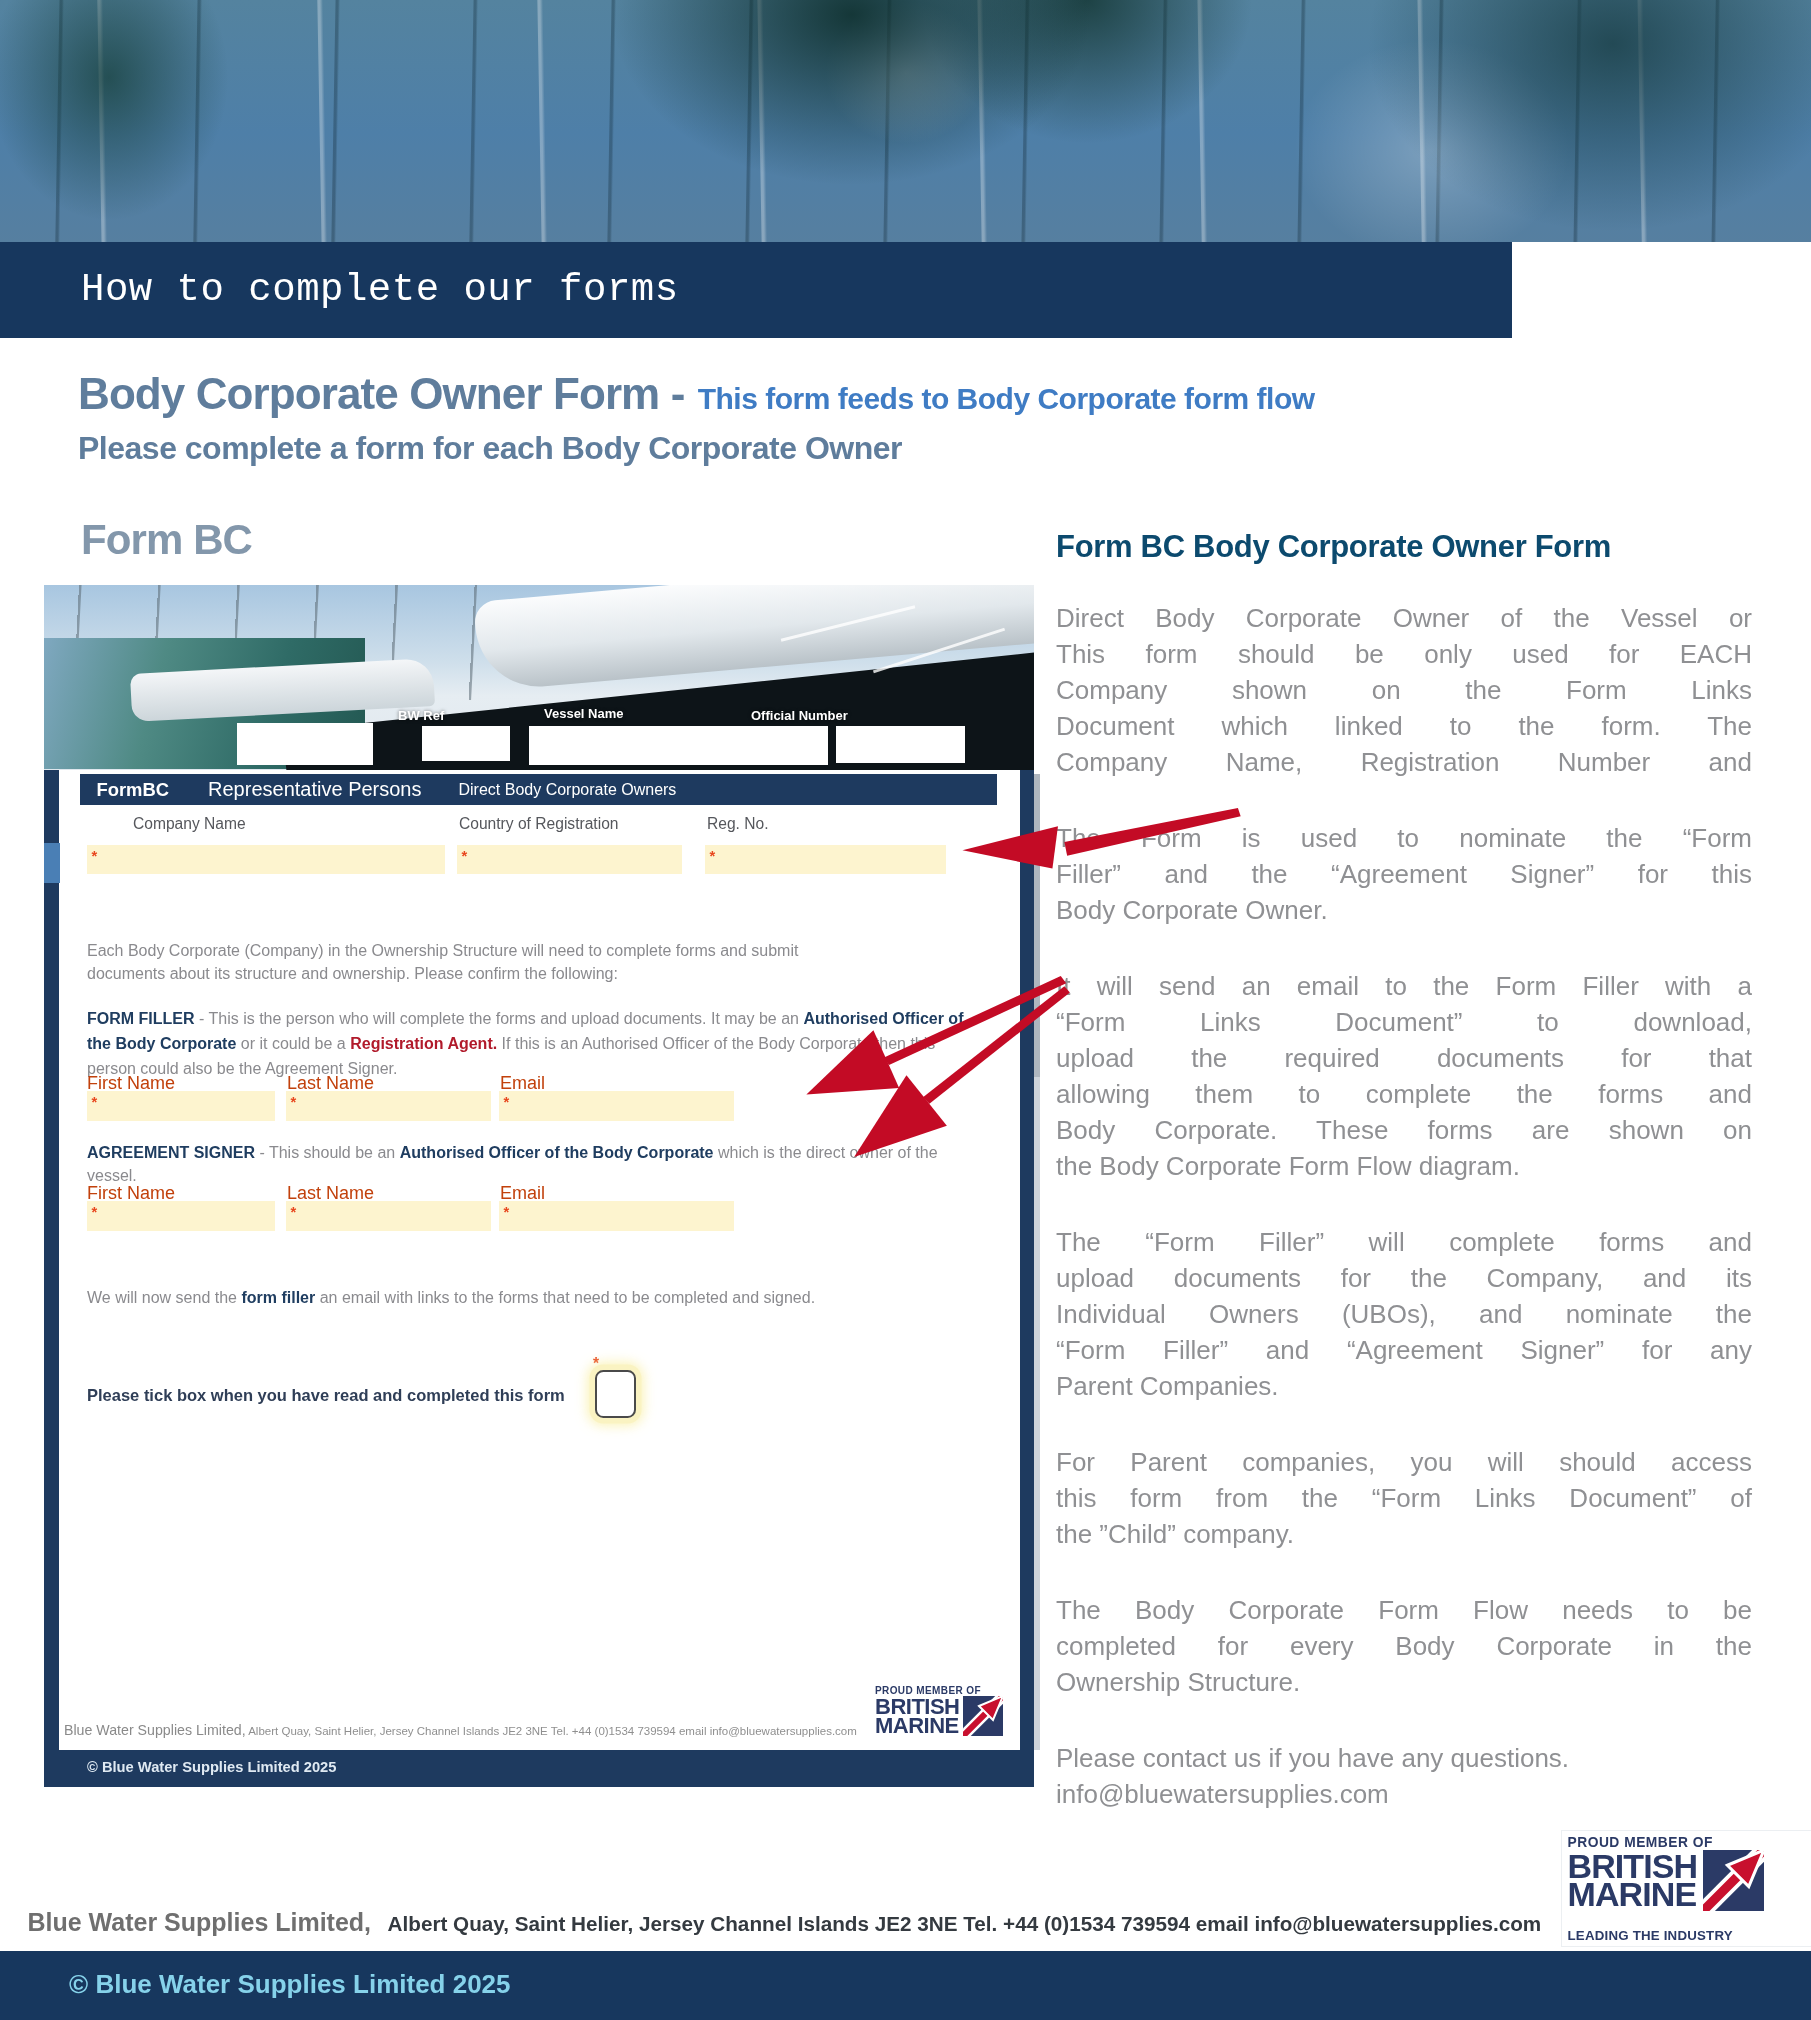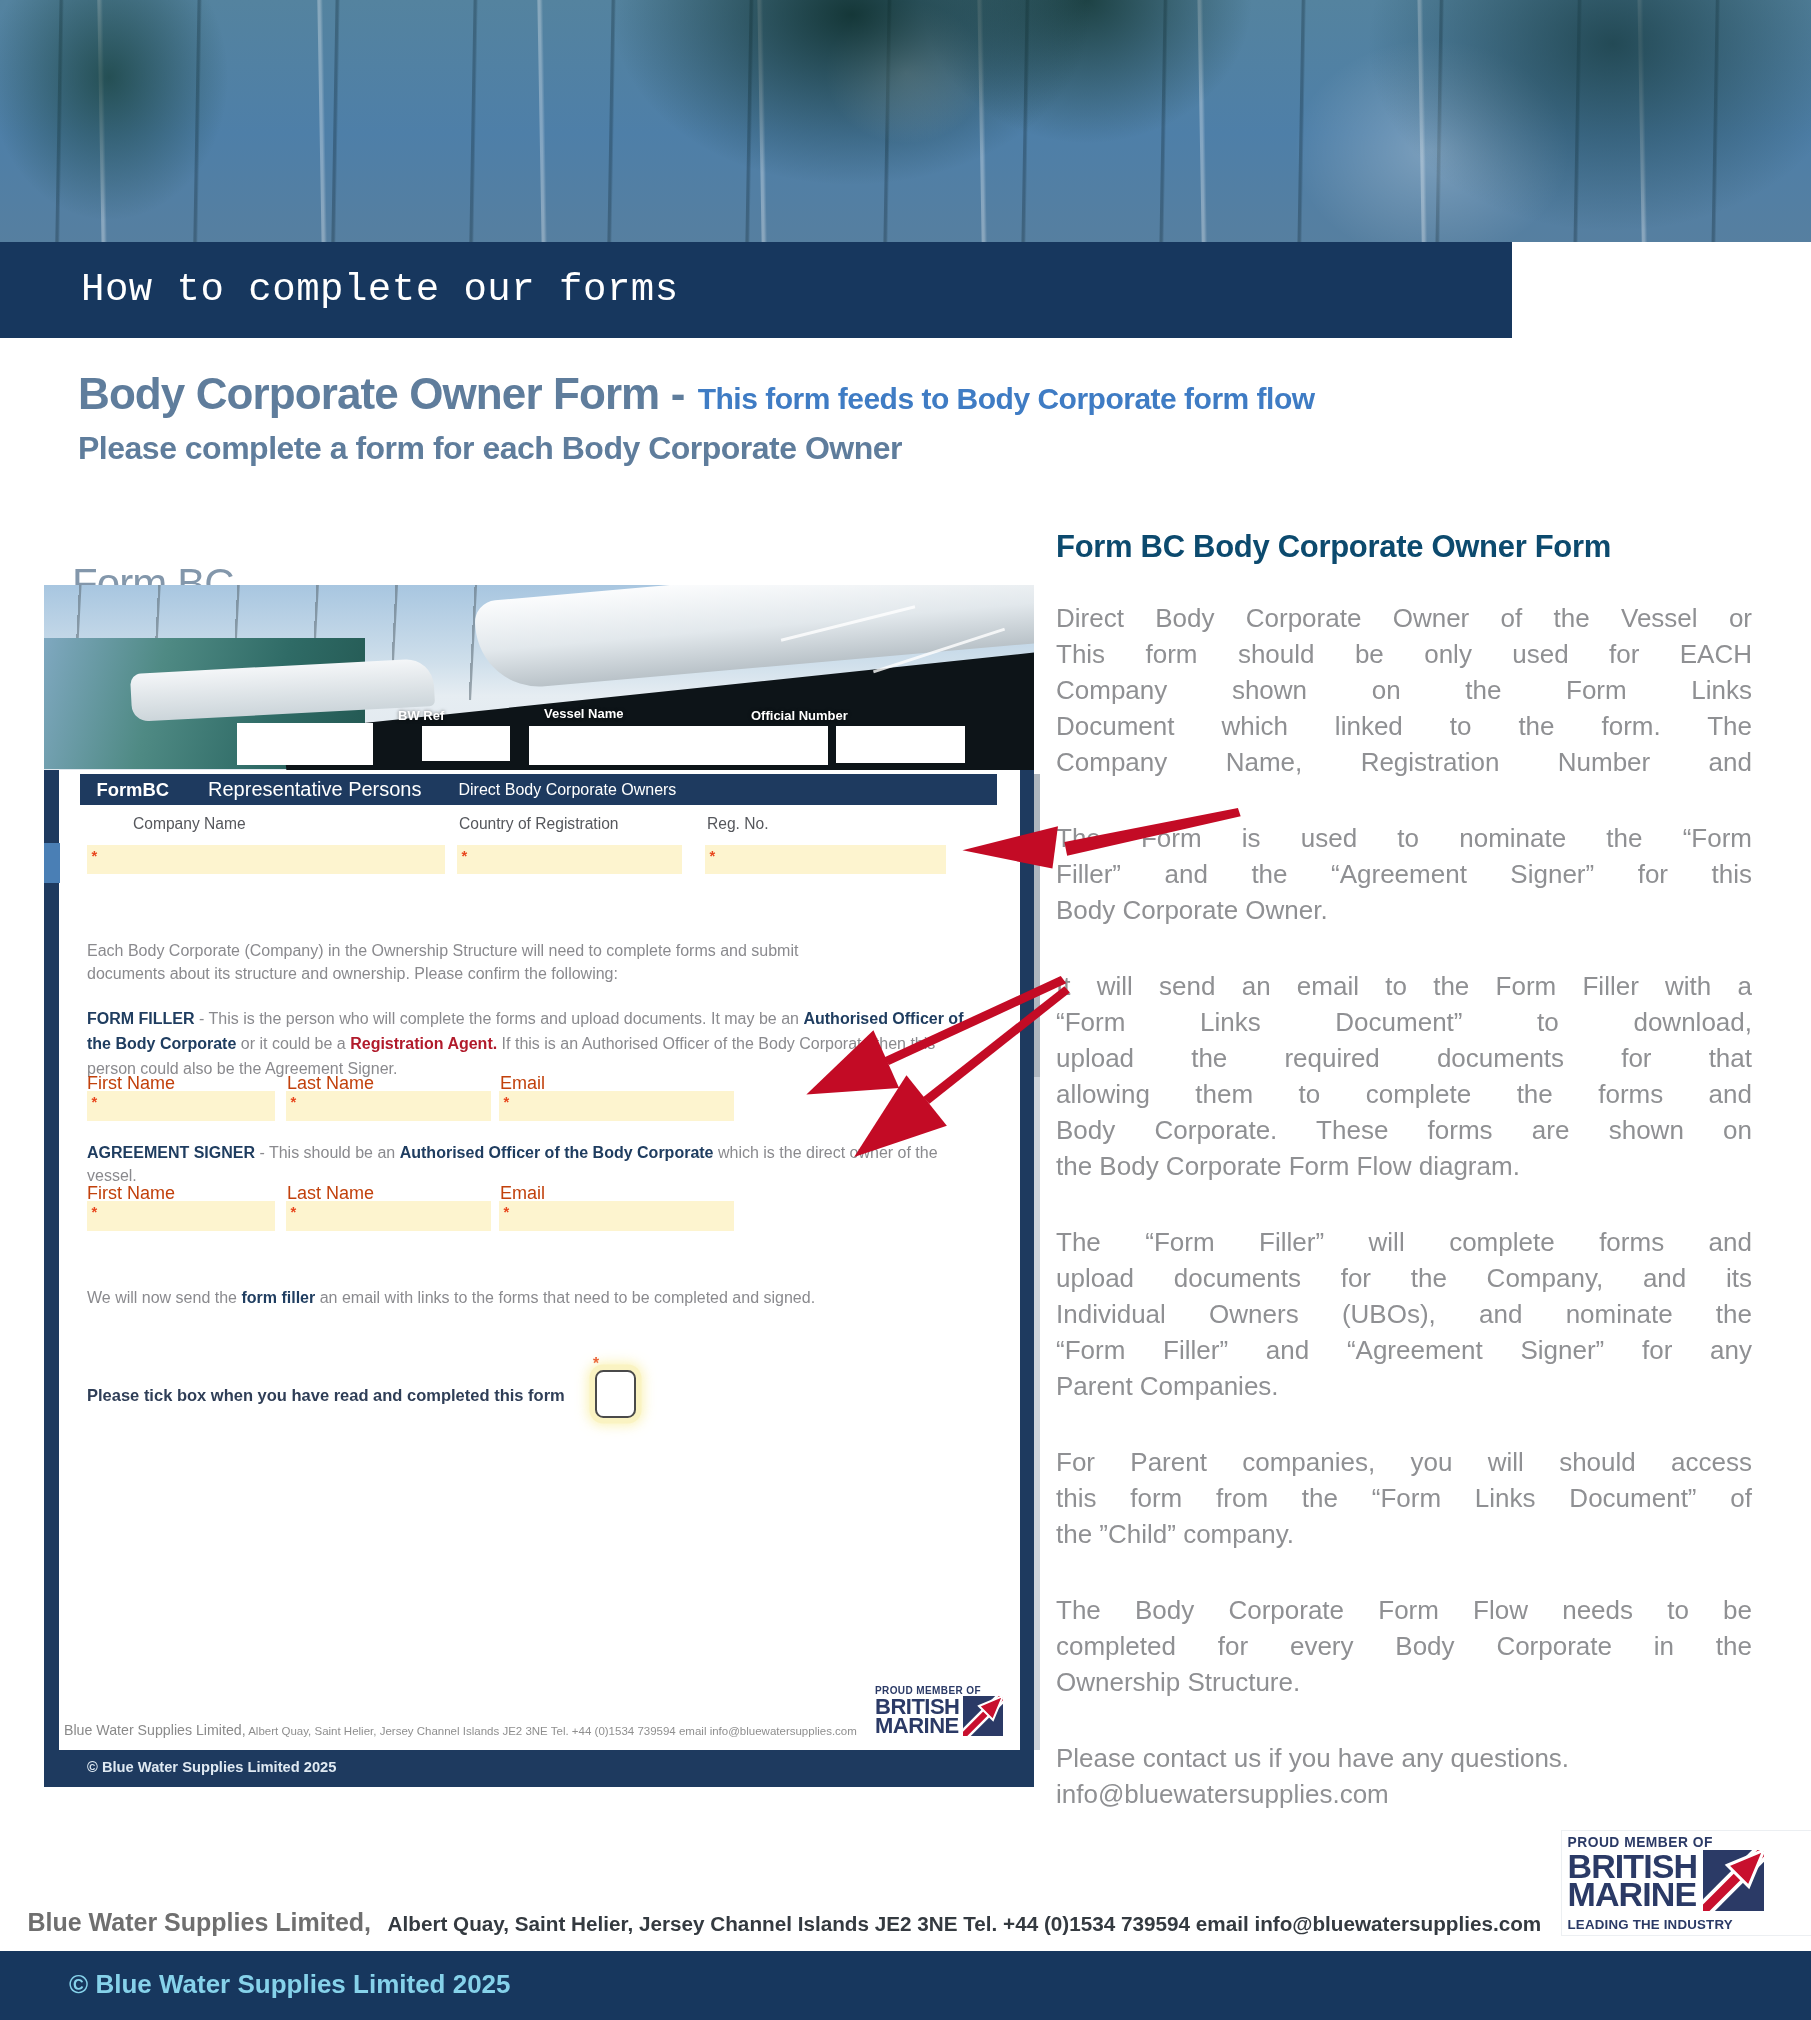--- a/index.html
+++ b/index.html
@@ -28,21 +28,21 @@
       linear-gradient(180deg,#54839f 0%,#4e7fa8 55%,#567fa0 100%);}
   .header-band{left:0;top:242px;width:1512px;height:96px;background:var(--navy);font-family:Liberation Mono, monospace;}
   .header-band .t{position:absolute;left:81px;top:26px;color:#fff;font-size:39px;
     font-weight:400;letter-spacing:0.5px;}
 
   
   .title-main{left:78px;top:369px;white-space:nowrap;}
   .title-main .m{font-size:44px;font-weight:600;letter-spacing:-0.9px;color:var(--slate);}
   .title-main .a{font-size:30px;font-weight:600;letter-spacing:-0.5px;color:var(--accent-blue);margin-left:9.2px;}
   .title-sub{left:78px;top:430px;font-size:32px;font-weight:600;letter-spacing:-0.5px;color:var(--slate);}
-  .formbc{left:72px;top:516px;font-size:42px;font-weight:400;letter-spacing:-0.9px;color:var(--label-blue);margin-top:44px;}
+  .formbc{left:81px;top:516px;font-size:42px;font-weight:700;letter-spacing:-0.9px;color:var(--label-blue);}
 
   
   .shot{left:44px;top:585px;width:990px;height:1202px;}
   .photo{left:0;top:0;width:990px;height:185px;overflow:hidden;
     background:linear-gradient(180deg,#a8c6e0 0%,#cfdfeb 42%,#e6edf2 60%,#dfe7ee 100%);}
   .photo .masts{position:absolute;left:0;top:0;width:478px;height:115px;
     background:repeating-linear-gradient(93deg,transparent 0 35px,rgba(90,105,115,.55) 35px 37px,transparent 38px 79px);}
   .photo .water{position:absolute;left:0;top:53px;width:321px;height:131px;
     background:linear-gradient(105deg,#7fa8c0 0%,#4f8a84 35%,#2f6b66 70%,#235852 100%);}
   .photo .boatleft{position:absolute;left:87px;top:81px;width:303px;height:48px;
@@ -104,21 +104,21 @@
   .jll{font-size:26px;line-height:36px;color:var(--text-gray);text-align:left;}
 
   
   .pfooter{left:27.5px;top:1908px;white-space:nowrap;display:flex;align-items:baseline;}
   .pfooter .c{font-size:25px;font-weight:700;color:var(--footer-gray);}
   .pfooter .a{font-size:20.7px;font-weight:700;color:var(--footer-dark);margin-left:16.5px;}
   .bigmember{left:1561px;top:1830px;width:241px;background:#fff;border:0.9px solid #eceff2;padding:3.7px 5.5px;}
   .bigmember .pm{font-size:13.8px;font-weight:700;color:var(--bm-navy);letter-spacing:0.5px;}
   .bigmember .row{display:flex;align-items:center;}
   .bigmember .bm{font-size:34px;line-height:28.5px;font-weight:800;color:var(--bm-navy);letter-spacing:-0.9px;}
-  .bigmember .li{font-size:13.3px;font-weight:700;color:var(--bm-navy);letter-spacing:0.2px;margin-top:6px;}
+  .bigmember .li{font-size:13.3px;font-weight:700;color:var(--bm-navy);letter-spacing:0.2px;margin-top:17px;}
   .bottombar{left:0;top:1951px;width:1812px;height:70px;background:var(--navy);}
   .bottombar .t{position:absolute;left:69px;top:18.4px;color:var(--bar-text);font-size:26px;font-weight:700;}
 </style>
 </head>
 <body>
 
 <div id="page">
 
   <div class="abs banner"></div>
 

